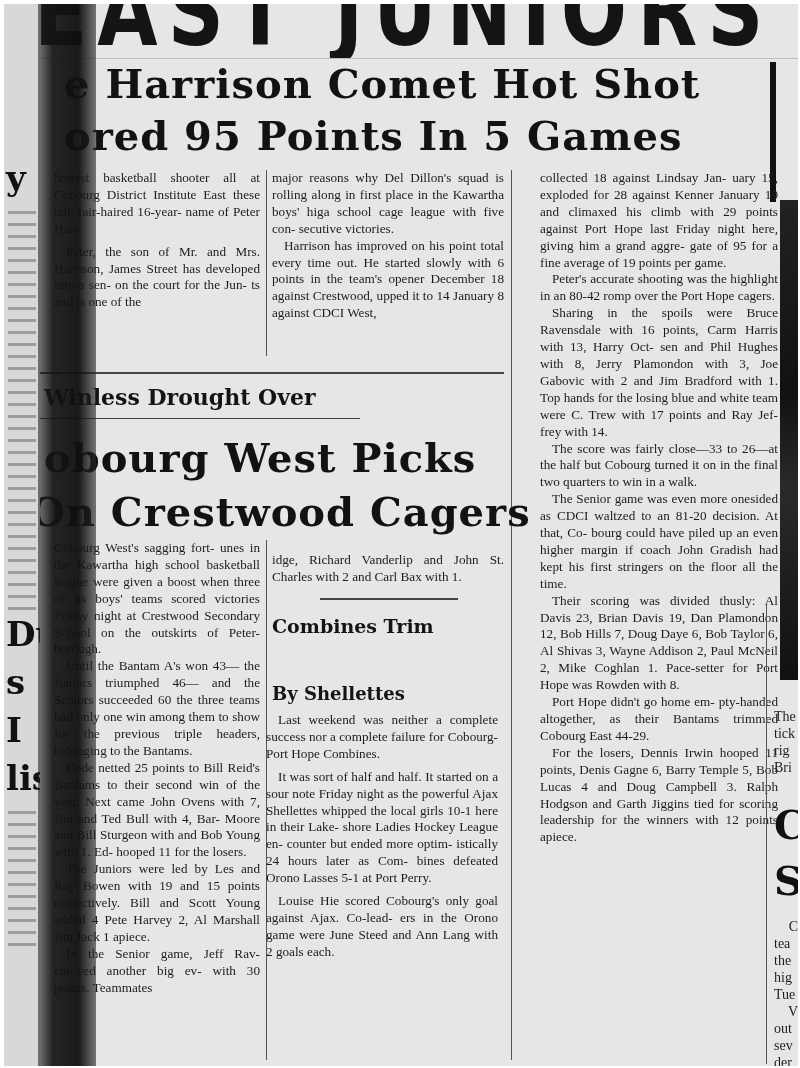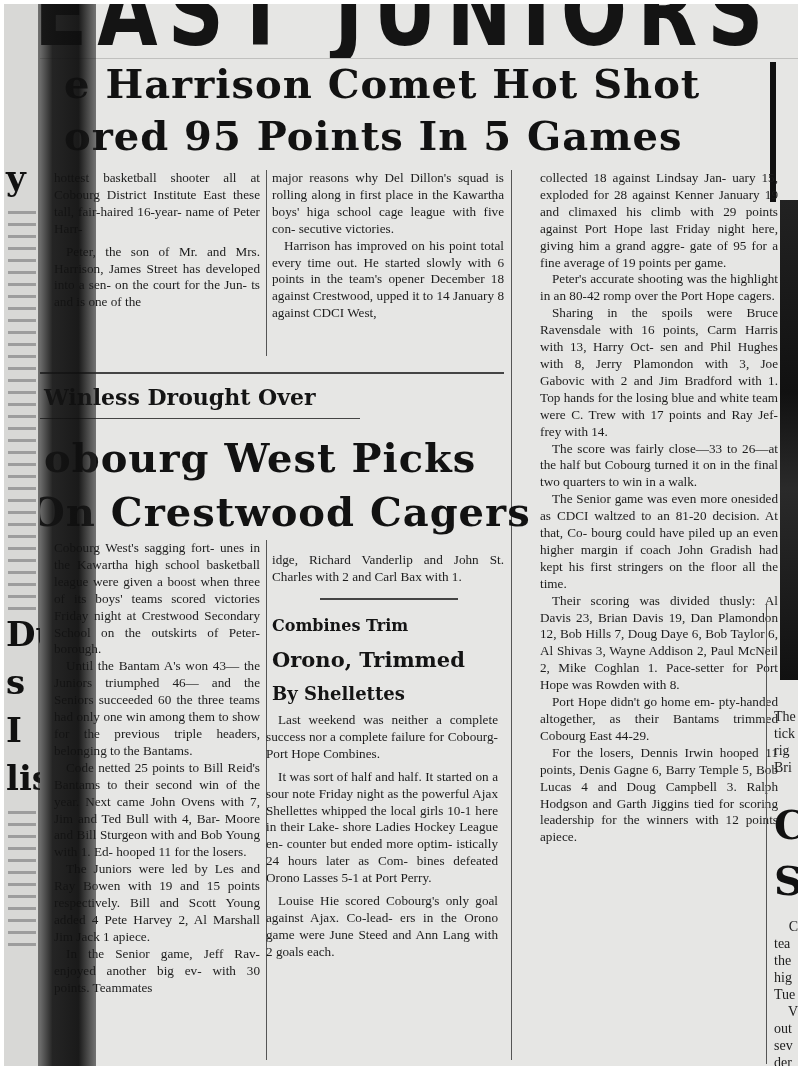--- a/index.html
+++ b/index.html
@@ -131,22 +131,21 @@
     <p>The Juniors were led by Les and Ray Bowen with 19 and 15 points respectively. Bill and Scott Young added 4 Pete Harvey 2, Al Marshall Jim Jack 1 apiece.</p>
     <p>In the Senior game, Jeff Rav- enjoyed another big ev- with 30 points. Teammates</p>
   </div>
   <div class="vline" style="left:262px;top:536px;height:520px;"></div>
 
   <div class="col" style="left:268px;top:536px;width:232px;margin-top:12px;">
     <p class="noind">idge, Richard Vanderlip and John St. Charles with 2 and Carl Bax with 1.</p>
   </div>
   <div class="rule" style="left:316px;top:594px;width:138px;height:2px;"></div>
 
-  <div class="sub" style="left:268px;top:608px;font-size:16px;line-height:28px;">Combines Trim</div>
-  <div class="sub" style="left:268px;top:642px;font-size:21px;line-height:28px;">Orono, Trimmed</div>
+  <div class="sub" style="left:268px;top:608px;font-size:19px;line-height:28px;">Combines Trim</div>
   <div class="sub" style="left:268px;top:676px;font-size:18px;line-height:28px;">By Shellettes</div>
 
   <div class="col" style="left:262px;top:708px;width:232px;">
     <p>Last weekend was neither a complete success nor a complete failure for Cobourg-Port Hope Combines.</p>
     <p class="gap">It was sort of half and half. It started on a sour note Friday night as the powerful Ajax Shellettes whipped the local girls 10-1 here in their Lake- shore Ladies Hockey League en- counter but ended more optim- istically 24 hours later as Com- bines defeated Orono Lasses 5-1 at Port Perry.</p>
     <p class="gap">Louise Hie scored Cobourg's only goal against Ajax. Co-lead- ers in the Orono game were June Steed and Ann Lang with 2 goals each.</p>
   </div>
 
   <div class="rightcol" style="top:704px;">
     <div>The</div>

